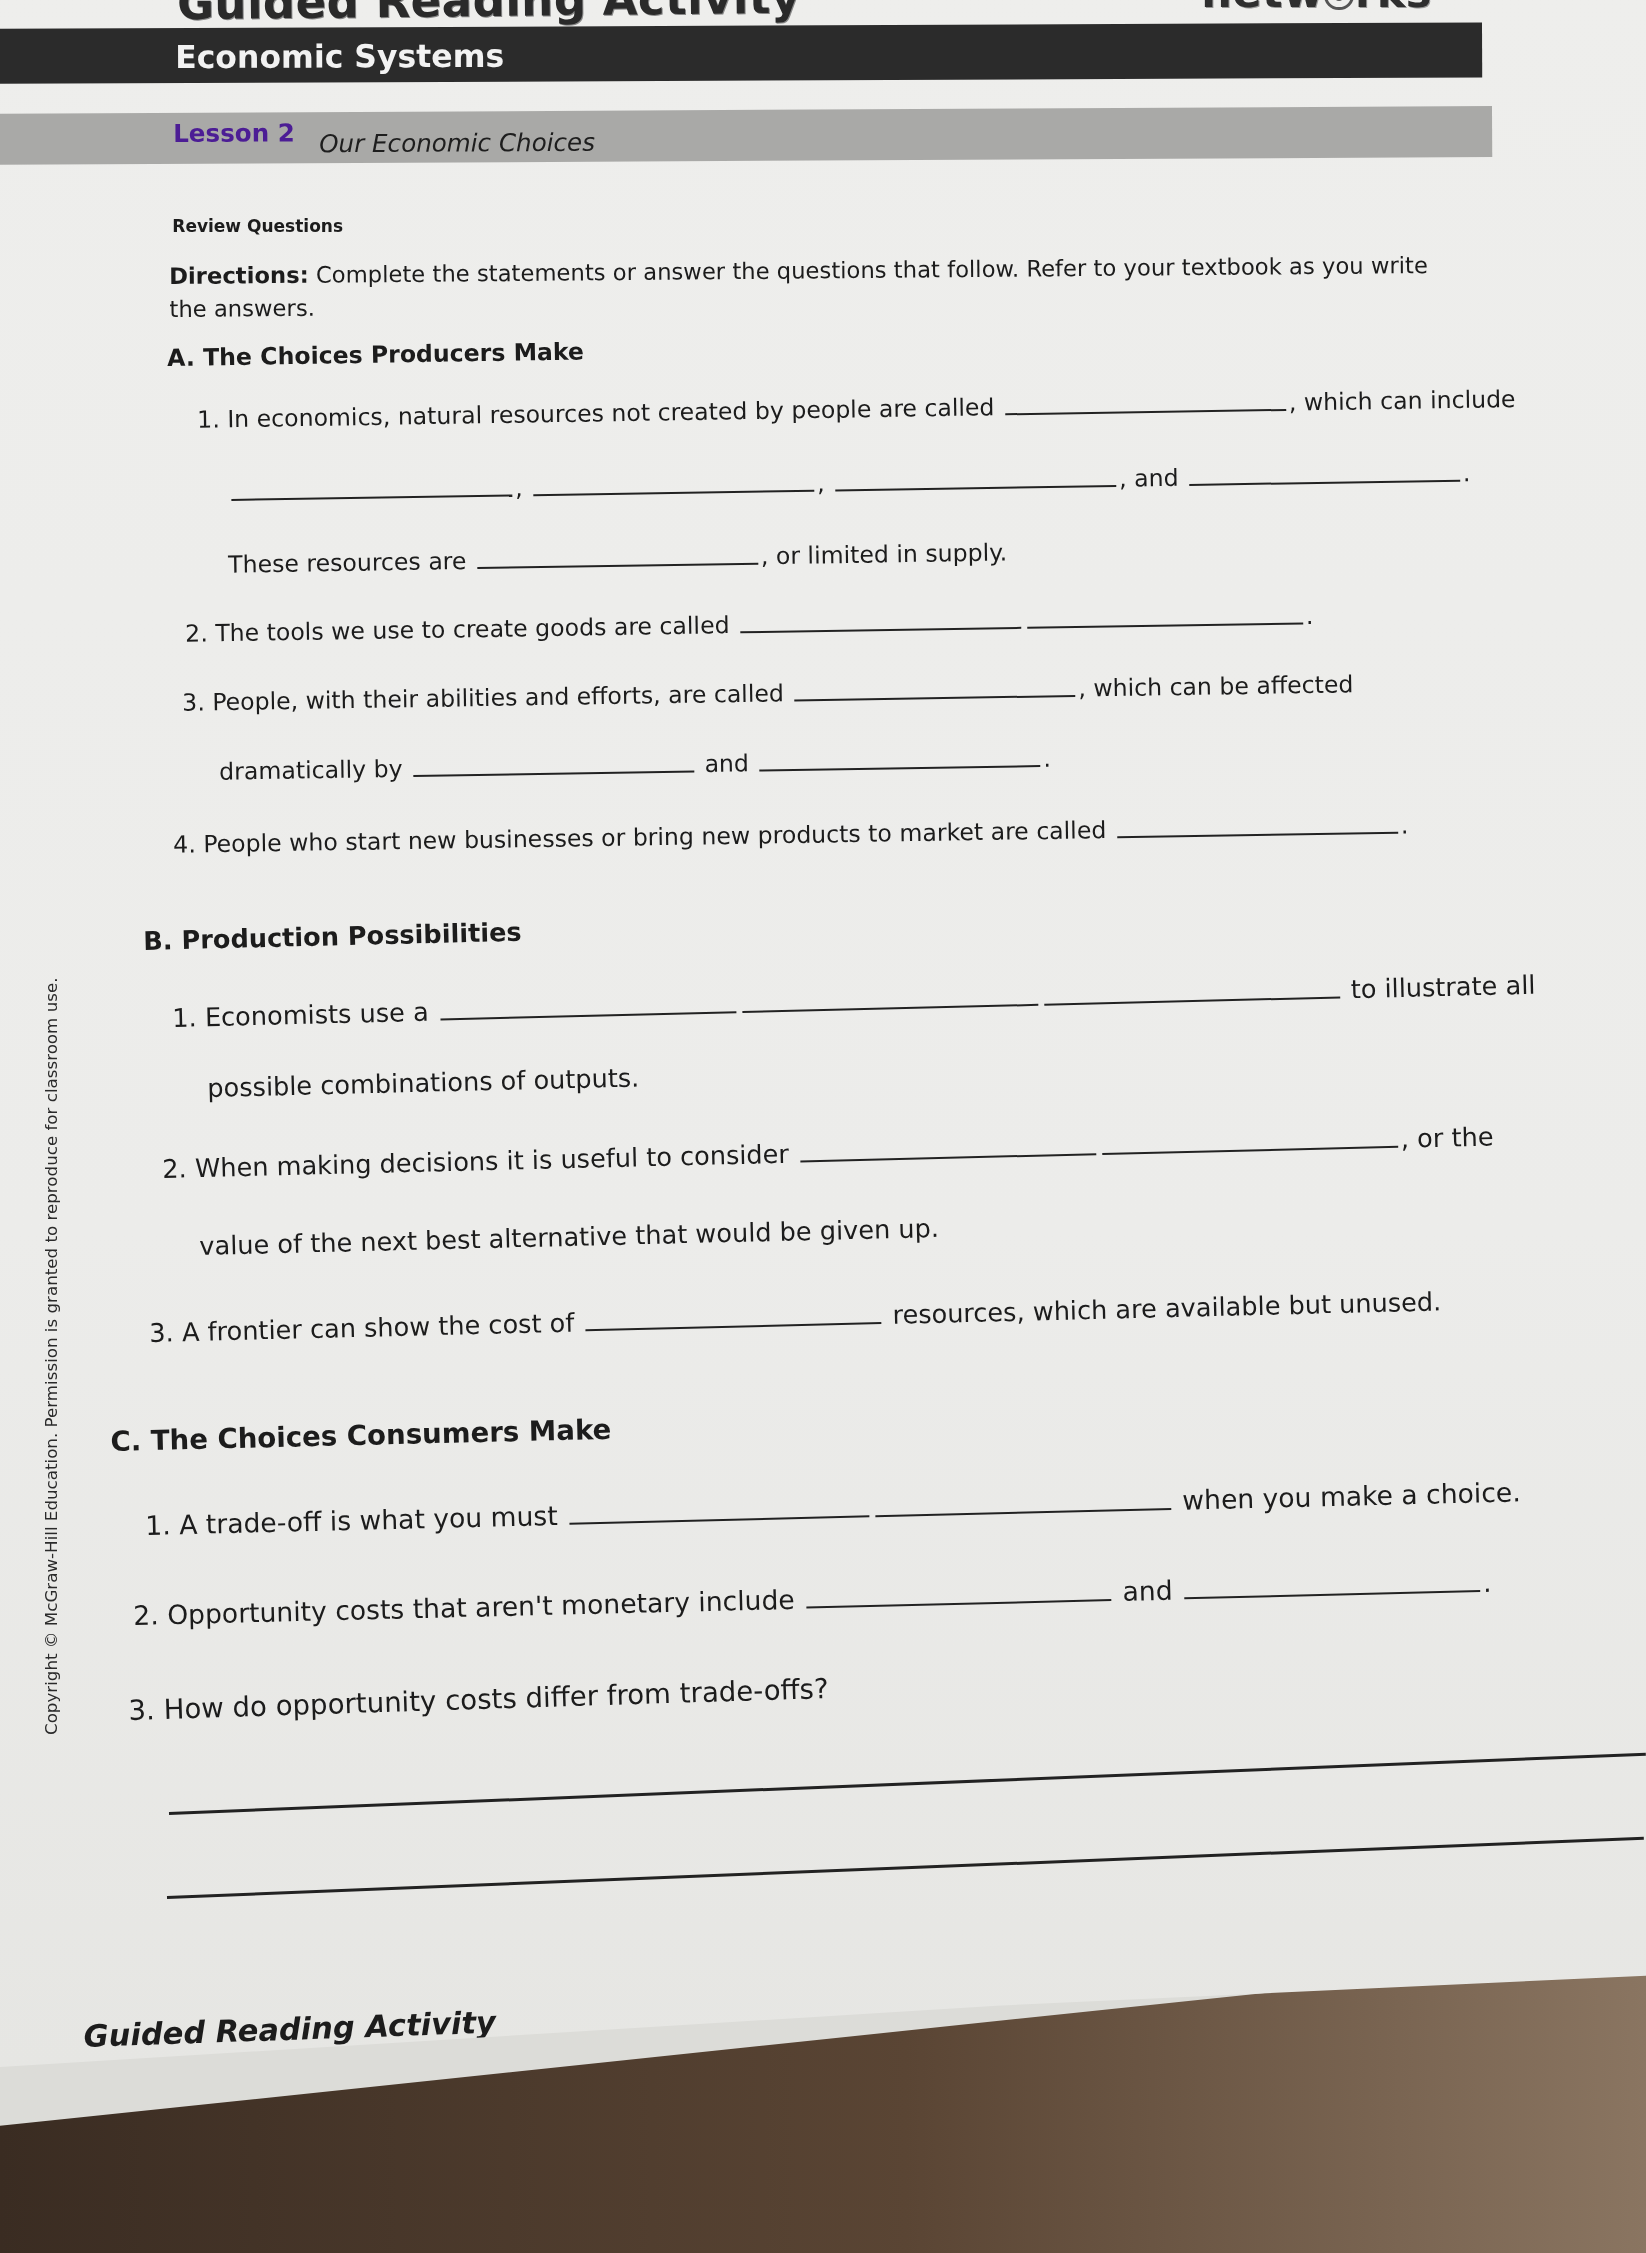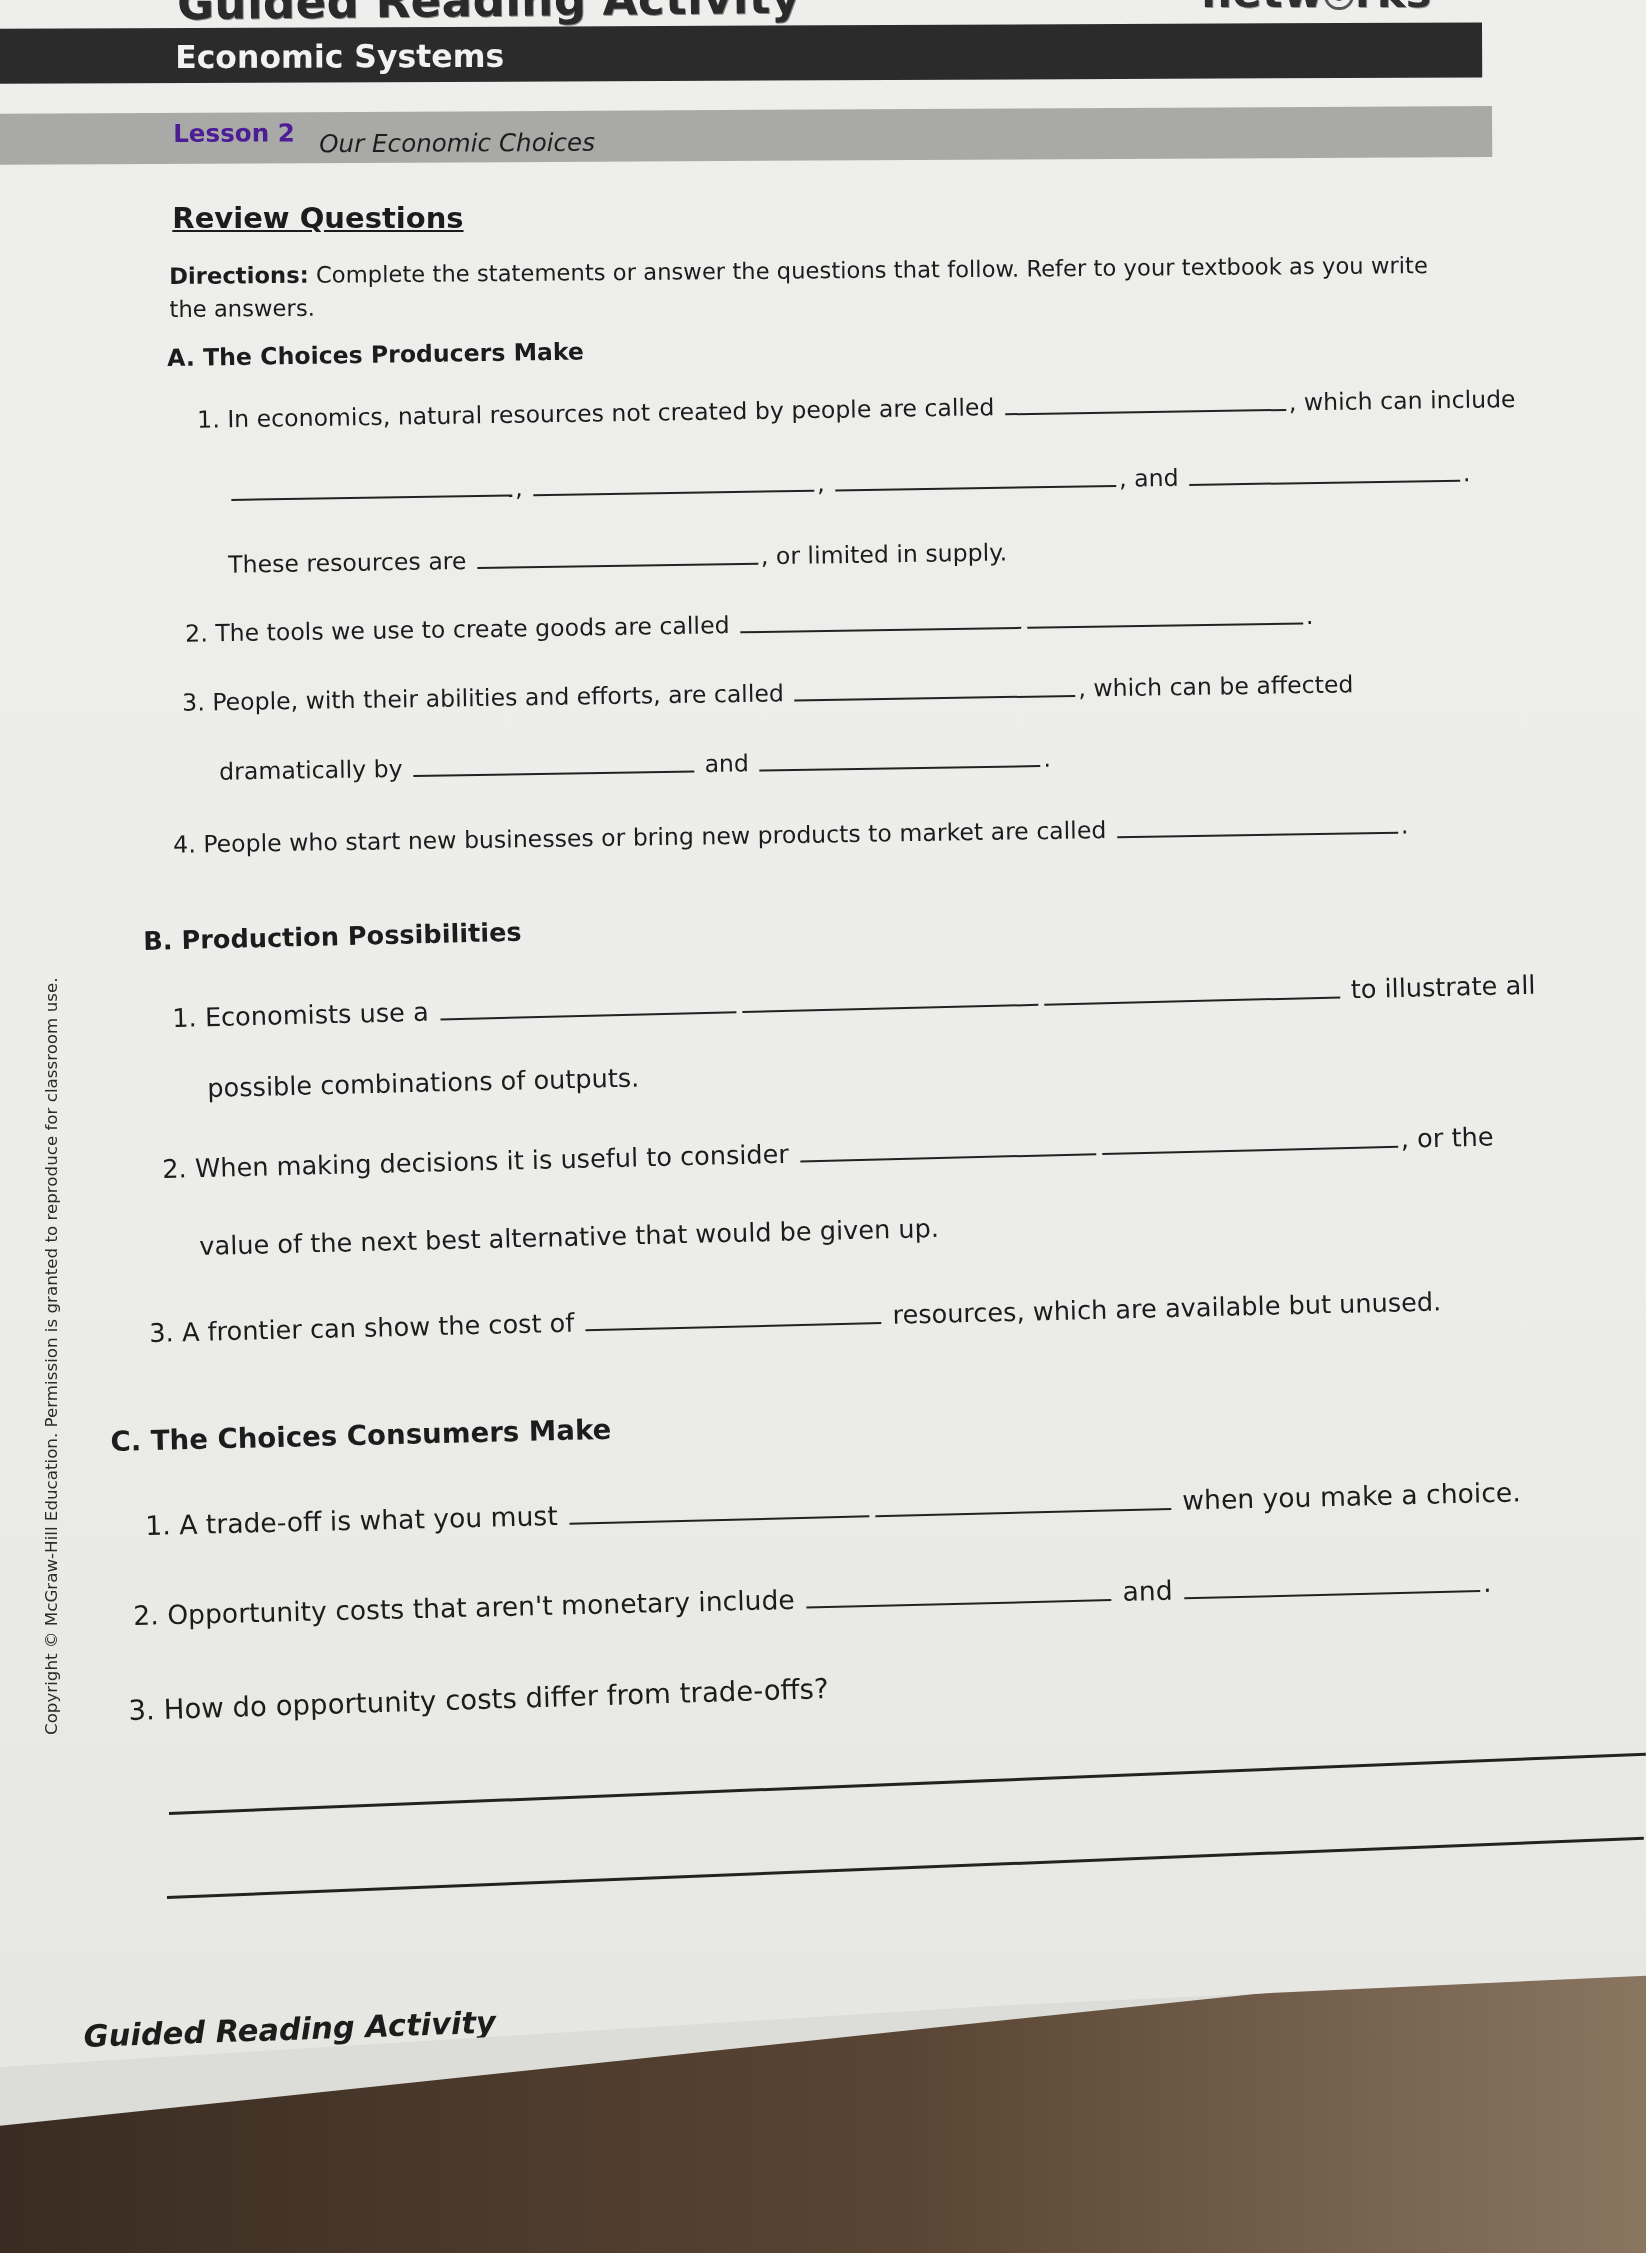--- a/index.html
+++ b/index.html
@@ -127,21 +127,21 @@
     .lesson-bar .lesson-title {
       position: absolute;
       left: 349px;
       top: 16.7px;
       font-size: 24.6px;
       font-style: italic;
       color: #1e1e1e;
     }
 
     .abs { position: absolute; white-space: nowrap; }
-    .h-review { left: 192px; top: 221px; font-size: 29px; font-weight: bold; text-decoration: underline; }
+    .h-review { left: 192px; top: 236px; font-size: 17px; font-weight: bold; }
     .directions { left: 189px; top: 280px; font-size: 22.7px; line-height: 33px; white-space: normal; width: 1300px; transform: rotate(-0.5deg); transform-origin: left top; }
     .directions b { font-weight: bold; }
     .sec { font-size: 25.6px; font-weight: bold; }
     .q { font-size: 24.6px; }
     .blank {
       display: inline-block;
       border-bottom: 2px solid #222;
       height: 21.7px;
       vertical-align: baseline;
       margin: 0 3px;

